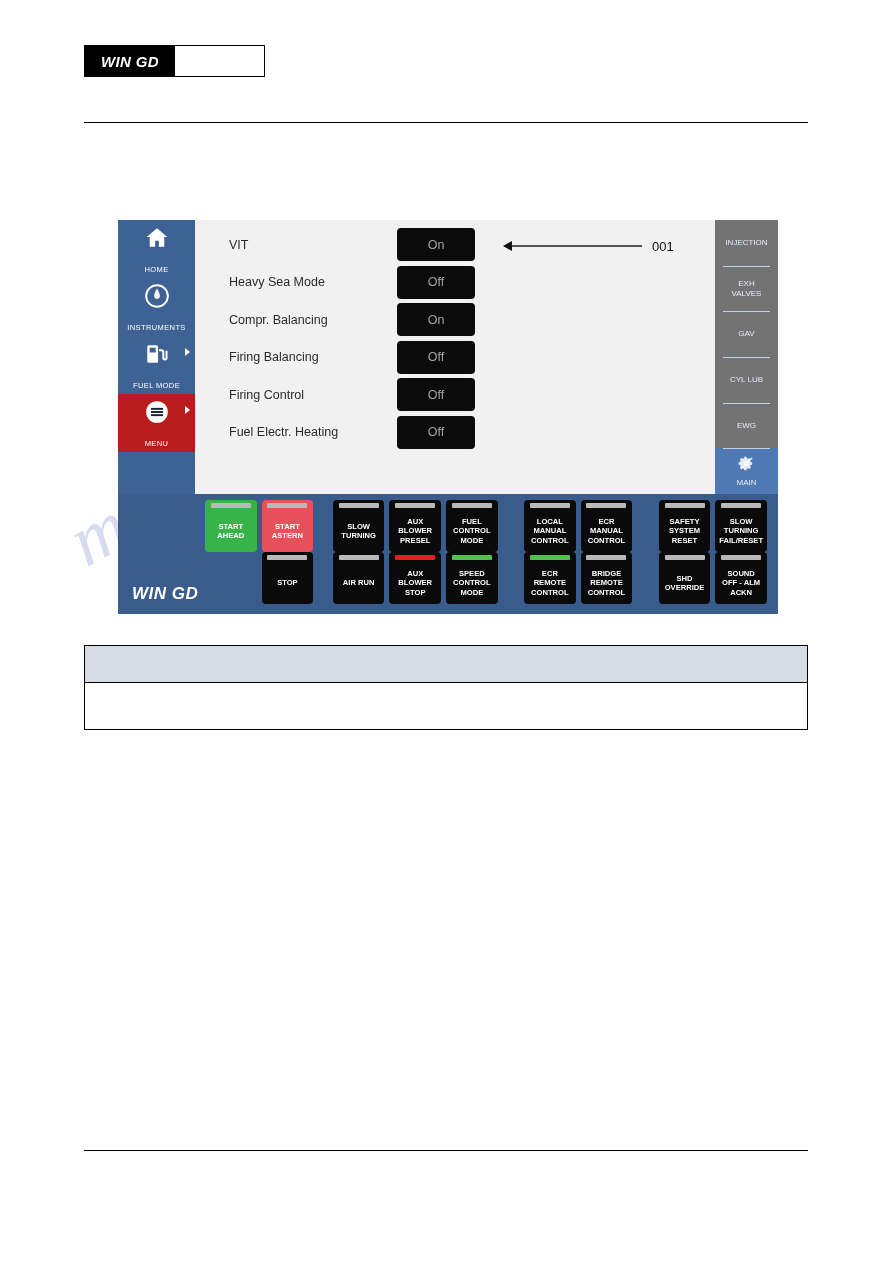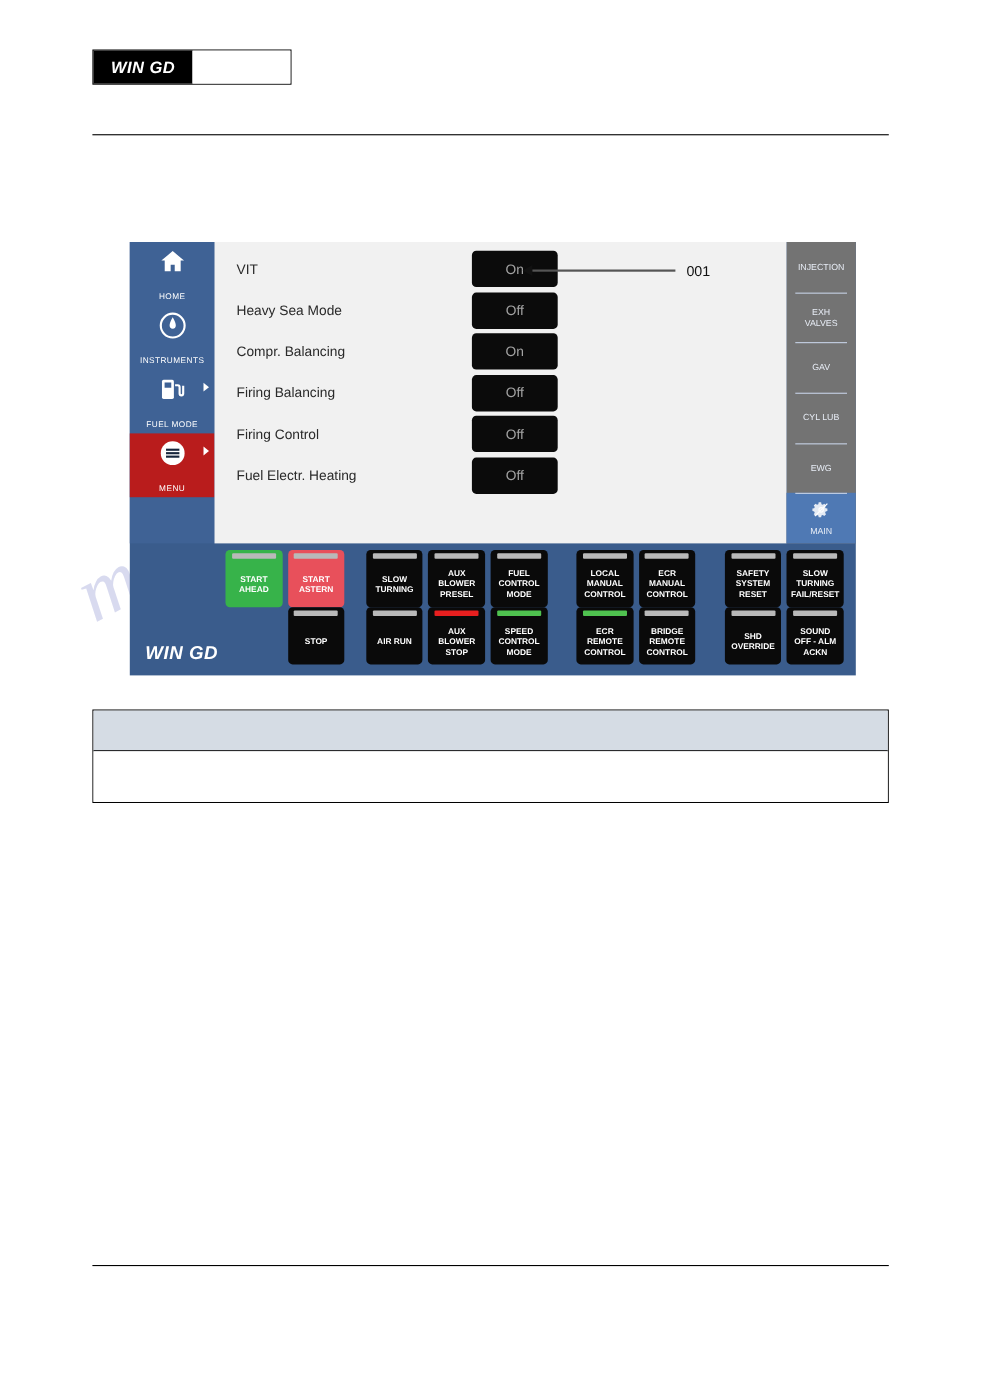--- a/index.html
+++ b/index.html
@@ -143,22 +143,22 @@
     position: absolute;
     left: 0; top: 6px;
     width: 100%;
   }
   .setting-row {
     display: flex;
     align-items: center;
     height: 37.5px;
   }
   .setting-label {
-    width: 234px;
-    padding-left: 20px;
+    width: 202px;
+    padding-left: 34px;
     box-sizing: border-box;
     font-size: 12.5px;
     color: #2a2a2a;
     font-family: "Liberation Sans", sans-serif;
   }
   .setting-value {
     width: 78px;
     height: 33px;
     background: #0b0b0b;
     border-radius: 4px;
@@ -166,21 +166,21 @@
     font-size: 12.5px;
     display: flex;
     align-items: center;
     justify-content: center;
     font-family: "Liberation Sans", sans-serif;
   }
 
   
   .callout {
     position: absolute;
-    left: 280px;
+    left: 308px;
     top: 14px;
     display: flex;
     align-items: center;
     height: 24px;
   }
   .callout-head {
     width: 0; height: 0;
     border-top: 5px solid transparent;
     border-bottom: 5px solid transparent;
     border-right: 9px solid #111;

